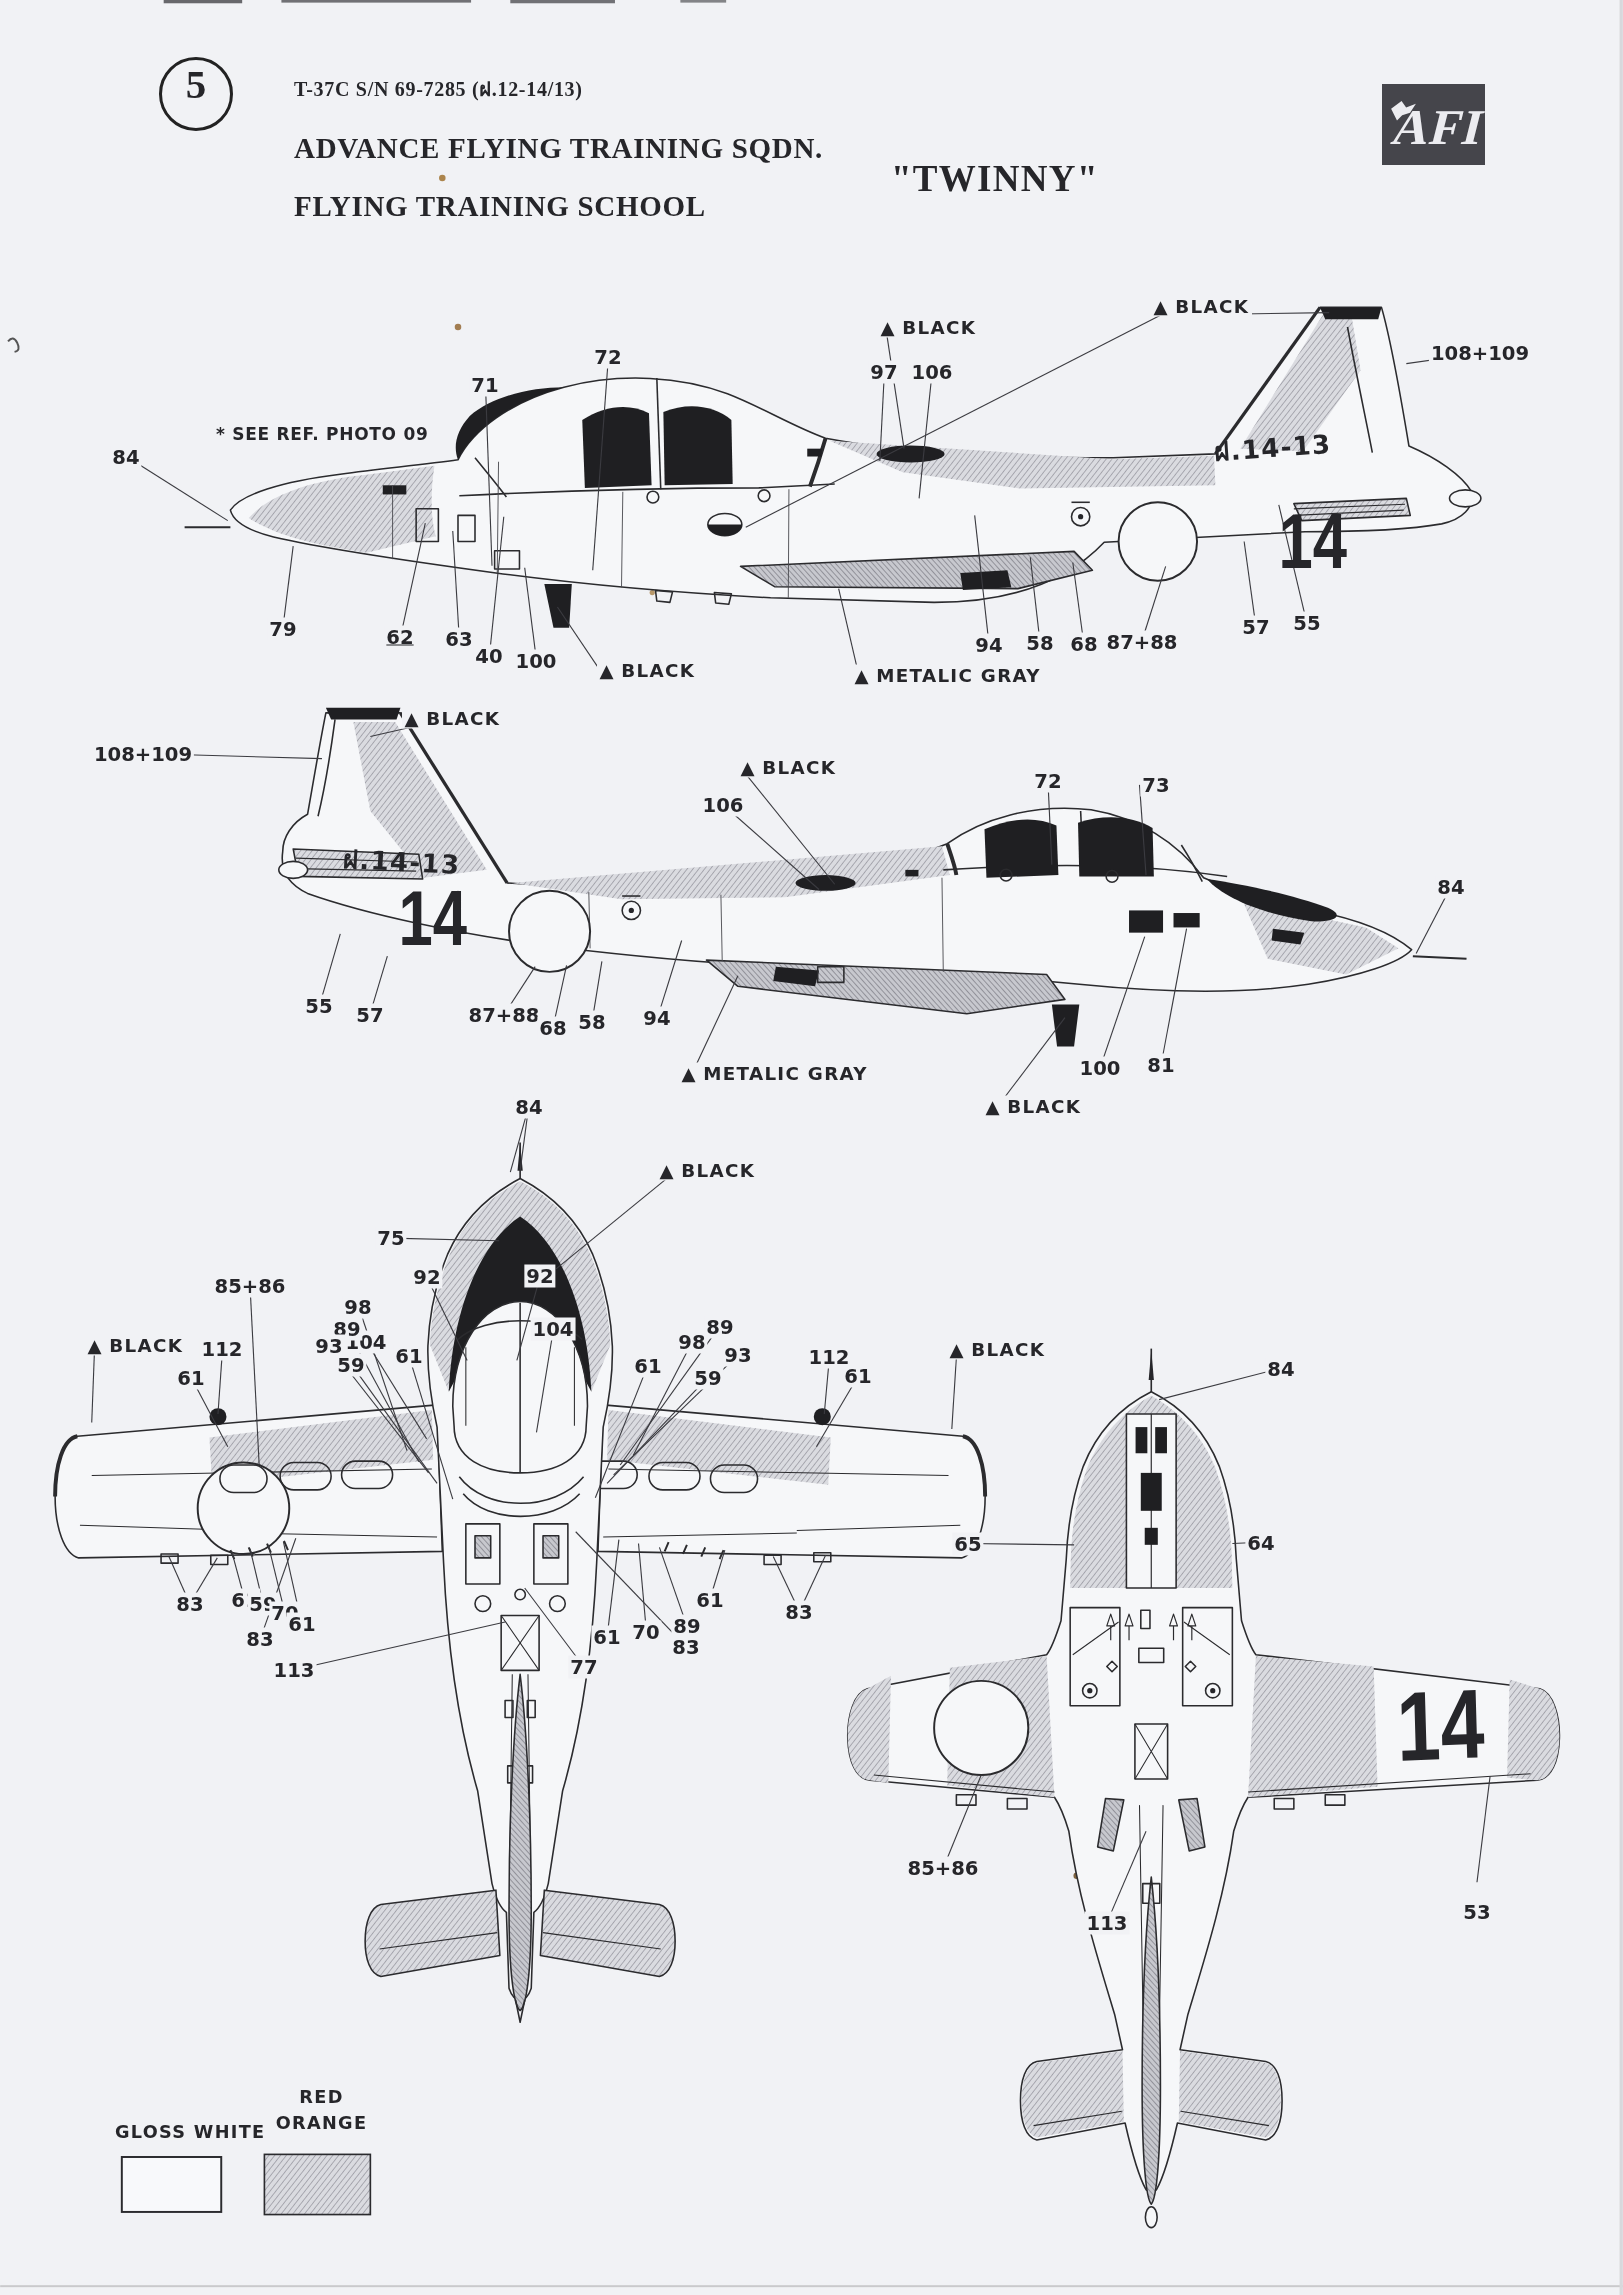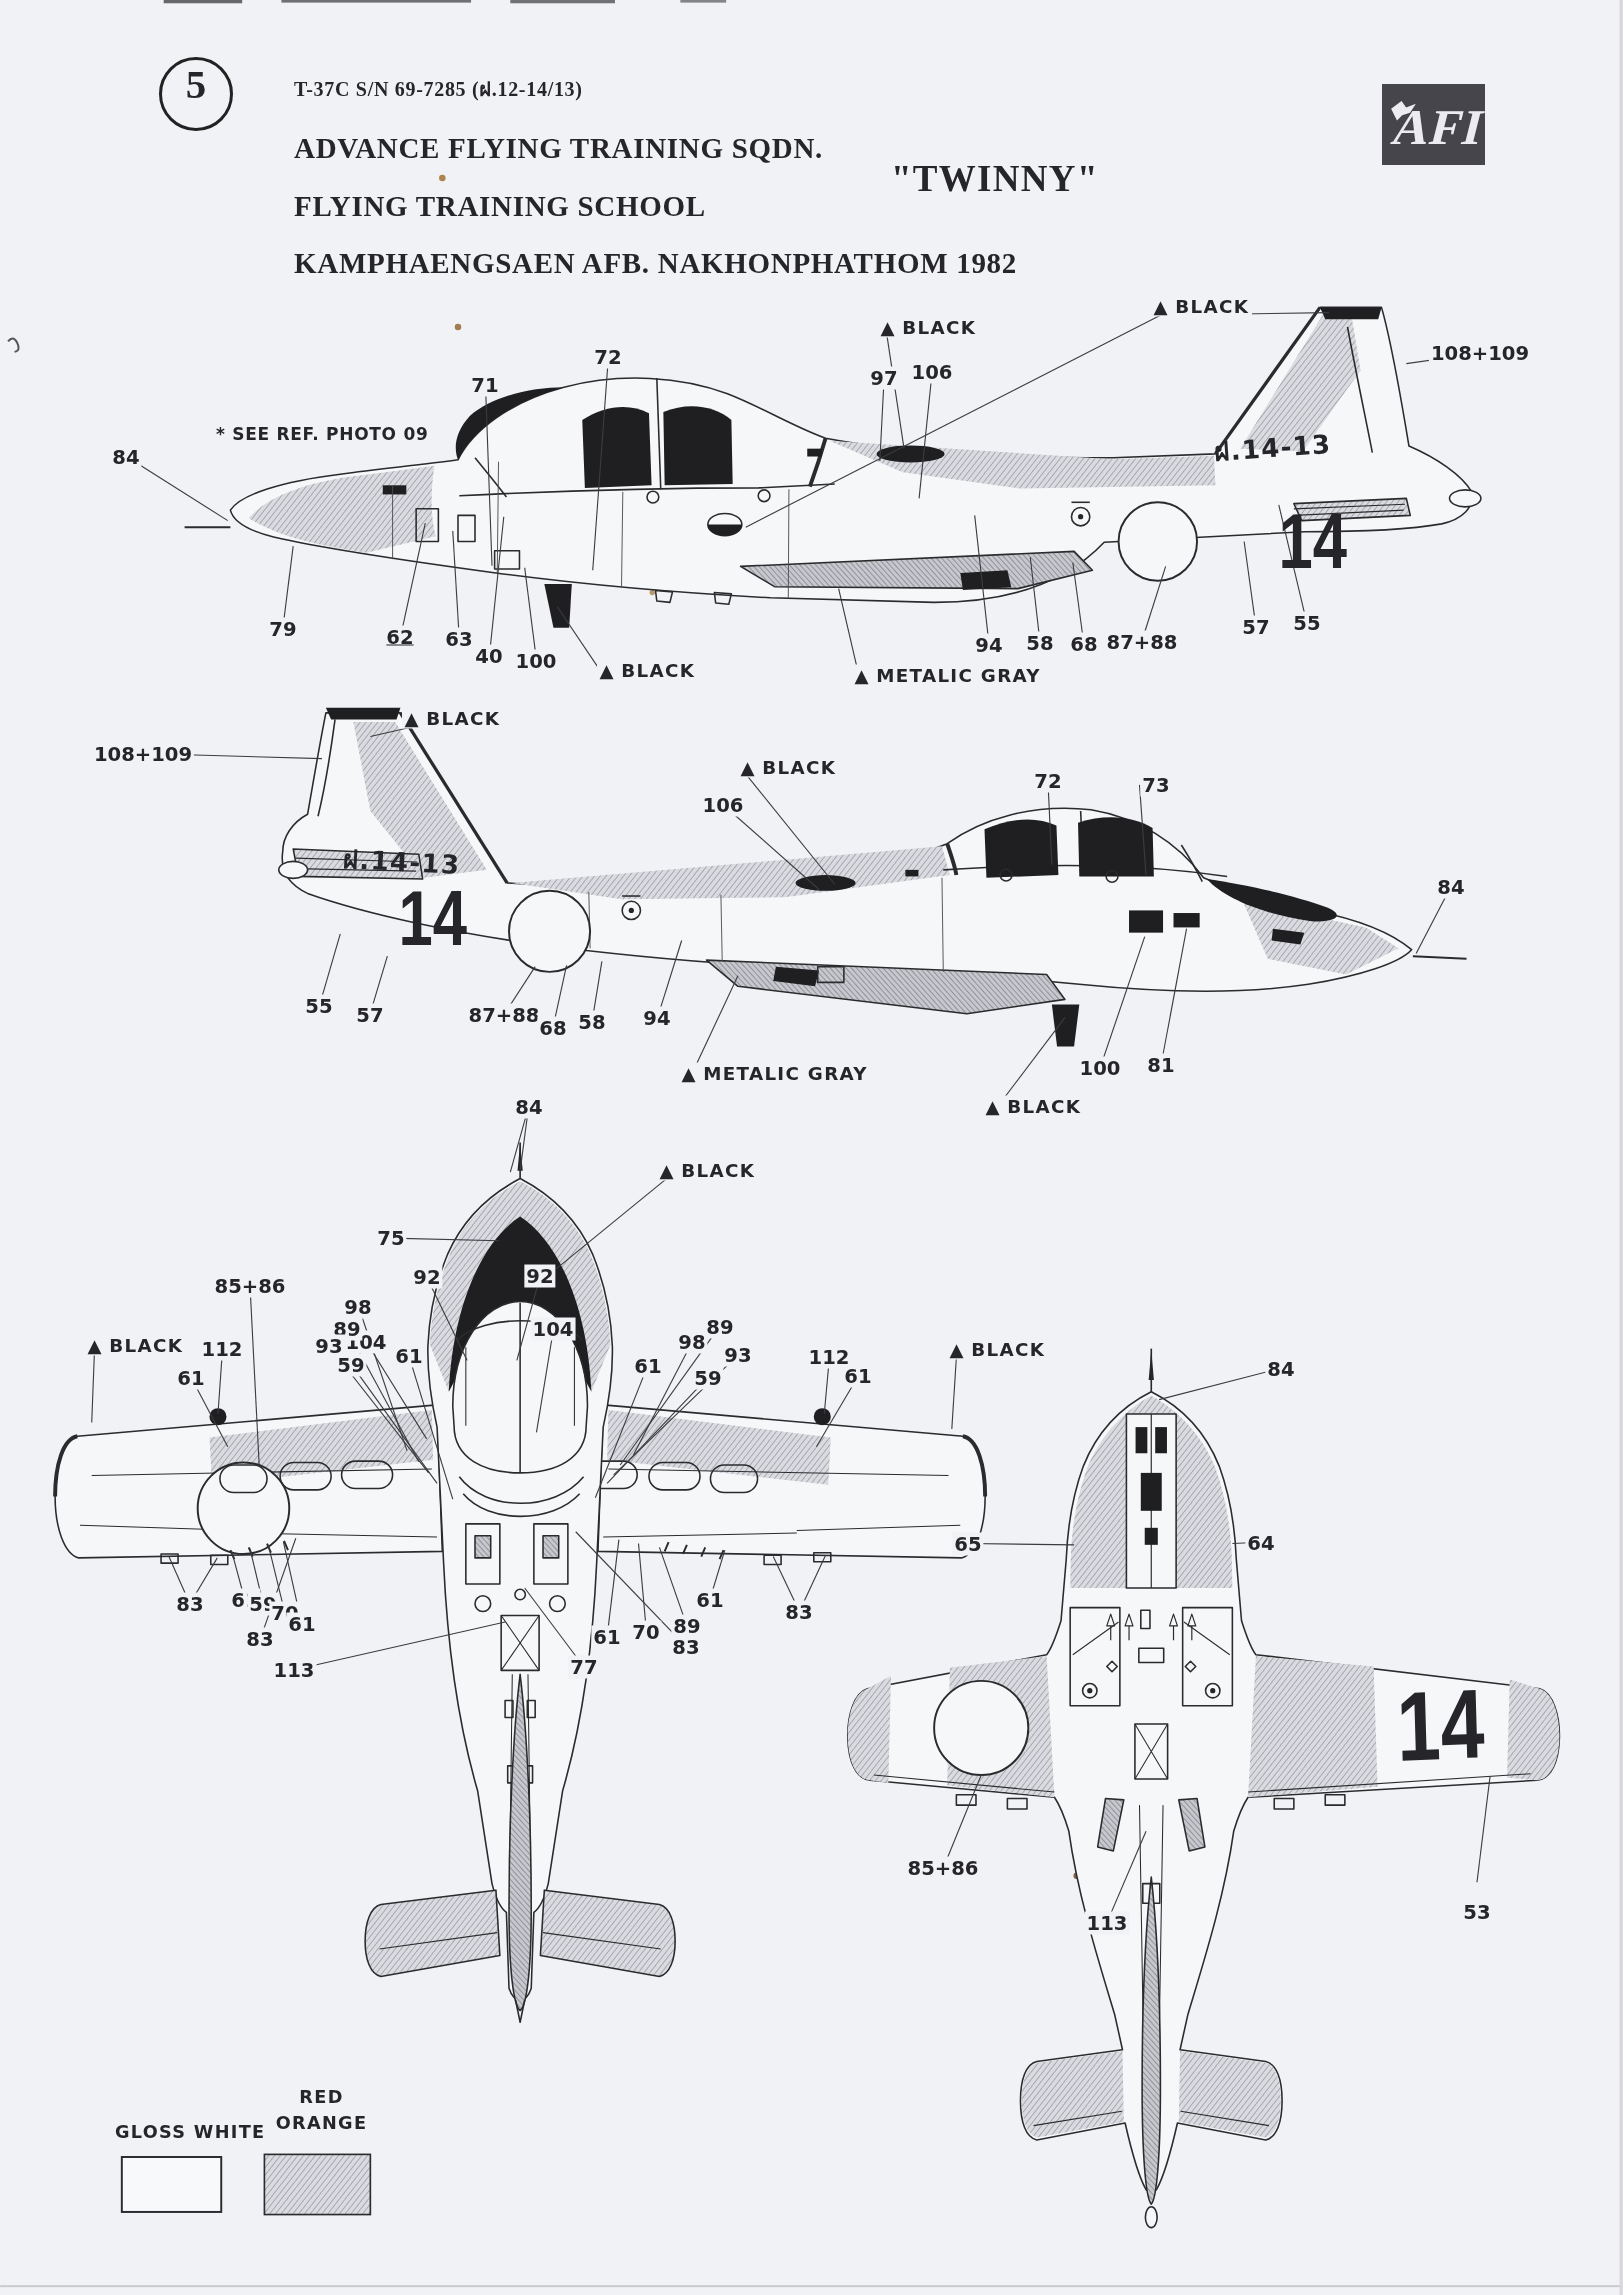--- a/index.html
+++ b/index.html
@@ -43,21 +43,20 @@
 </style>
 </head>
 <body>
 
 <div id="page">
 
   <div class="sheet-circle">5</div>
   <div class="title t1">T-37C S/N 69-7285 (ฝ.12-14/13)</div>
   <div class="title t2">ADVANCE FLYING TRAINING SQDN.</div>
   <div class="title t3">FLYING TRAINING SCHOOL</div>
-  <div class="title t4">KAMPHAENGSAEN AFB. NAKHONPHATHOM 1982</div>
   <div class="nickname">"TWINNY"</div>
   <div class="logo">
     <svg width="103" height="81" viewBox="0 0 158 124">
       <path d="M14,38 l16,-12 l7,10 l15,-6 l-9,14 l-12,4 l-8,8 Z" fill="#ededf1"></path>
     </svg>
     <span class="logo-text">AFI</span>
   </div>
   <div class="ref-note">* SEE REF. PHOTO 09</div>
 
   <svg id="diagram" width="1623" height="2295" viewBox="0 0 2481 3509">
@@ -372,21 +371,21 @@
   <div class="sidenum sn2">14</div>
   <div class="sidenum sn4">14</div>
 
   <div class="legend-label lg1">GLOSS WHITE</div>
   <div class="legend-label lg2">RED ORANGE</div>
 
   <div id="annotations">
       <div class="callout" style="left: 126px; top: 457px;">84</div>
       <div class="callout" style="left: 485px; top: 385px;">71</div>
       <div class="callout" style="left: 608px; top: 357px;">72</div>
-      <div class="callout" style="left: 884px; top: 372px; margin-top: 6px;">97</div>
+      <div class="callout" style="left: 884px; top: 372px;">97</div>
       <div class="callout" style="left: 932px; top: 372px;">106</div>
       <div class="callout" style="left: 283px; top: 629px;">79</div>
       <div class="callout" style="left: 400px; top: 637px; text-decoration: underline;">62</div>
       <div class="callout" style="left: 459px; top: 639px;">63</div>
       <div class="callout" style="left: 489px; top: 656px;">40</div>
       <div class="callout" style="left: 536px; top: 661px;">100</div>
       <div class="callout" style="left: 989px; top: 645px;">94</div>
       <div class="callout" style="left: 1040px; top: 643px;">58</div>
       <div class="callout" style="left: 1084px; top: 644px;">68</div>
       <div class="callout" style="left: 1142px; top: 642px;">87+88</div>

